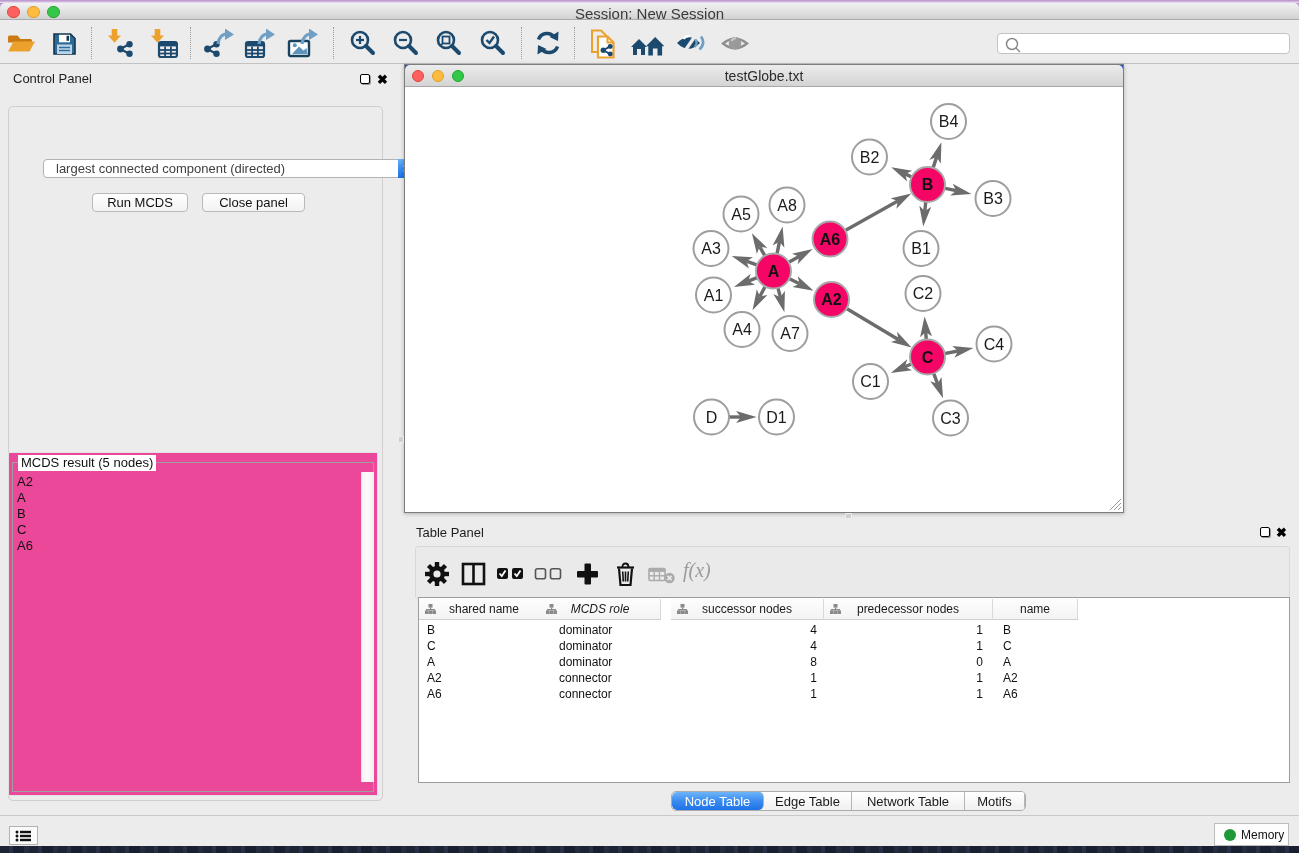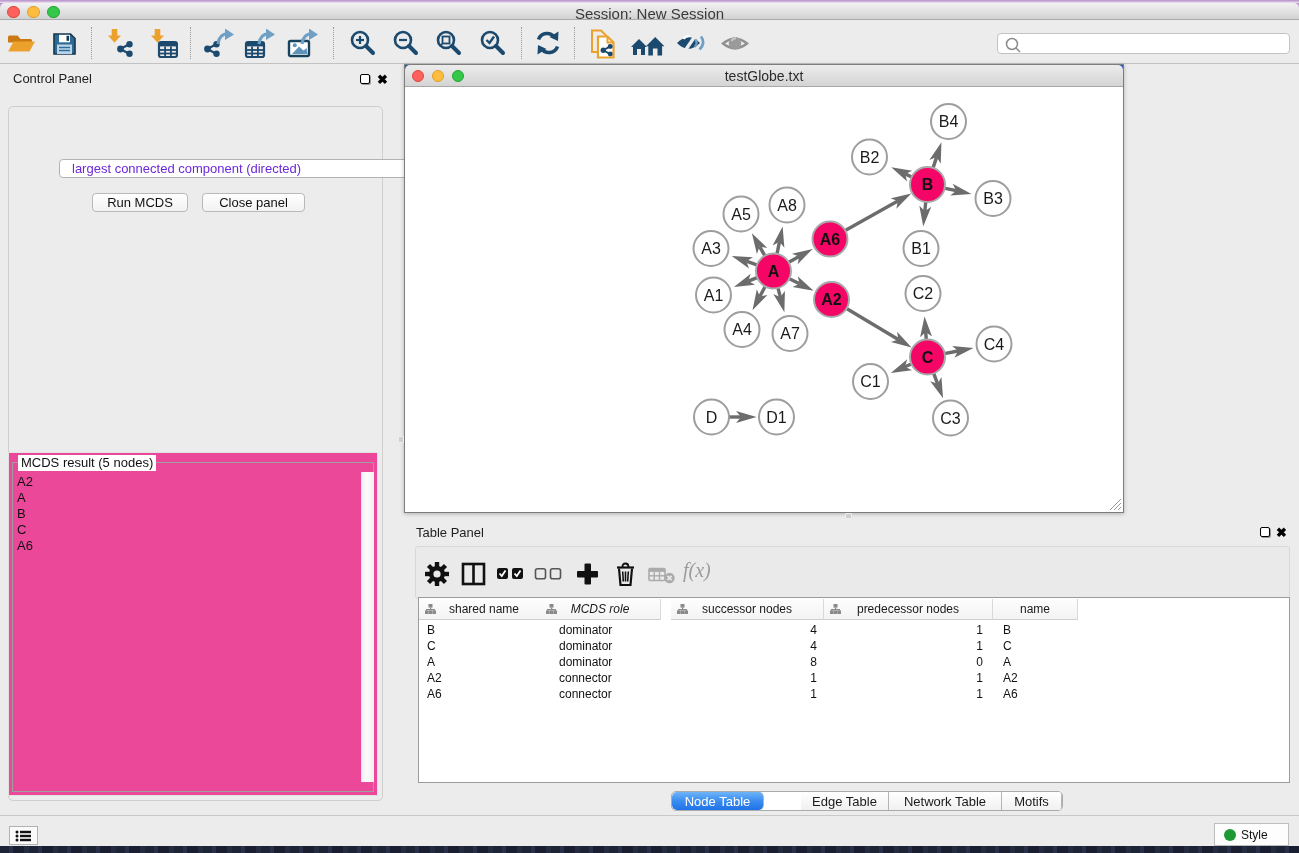--- a/index.html
+++ b/index.html
@@ -22,21 +22,21 @@
 
 #cpanel { left:0; top:64px; width:391px; height:751px; background:#ececec; }
 #cpanel-title { position:absolute; left:13px; top:7px; font-size:13px; color:#1e1e1e; }
 .winbtn-sq { position:absolute; width:10px; height:10px; border:1.5px solid #000; border-radius:2px; background:#fff; box-shadow:1px 1px 0 #9a9a9a; }
 .winbtn-x { position:absolute; font-size:13px; font-weight:bold; color:#000; line-height:10px; }
 #cp-tabsbox { position:absolute; left:8px; top:42px; width:375px; height:695px; border:1px solid #cfcfcf; border-radius:5px; background:#ececec; }
 #cp-tabs { position:absolute; left:80px; top:31px; height:23px; display:flex; border:1px solid #a9a9a9; border-radius:5px; overflow:hidden; background:#fff; }
 #cp-tabs .tab { font-size:13px; color:#1a1a1a; background:linear-gradient(#ffffff,#f0f0f0); border-right:1px solid #b5b5b5; display:flex; align-items:center; justify-content:center; }
 #cp-tabs .tab.sel { background:linear-gradient(#6db4f8,#3b8cf0 50%,#1f72e8); color:#fff; border-right:none; border-radius:5px; }
 #cp-optlabel { position:absolute; left:0; top:72px; width:391px; text-align:center; font-size:13px; color:#111; }
-#cp-combo { position:absolute; left:43px; top:95px; width:372px; height:19px; background:#fff; border:1px solid #b3b3b3; border-radius:4px; font-size:13px; color:#6d28d9; line-height:17px; padding-left:12px;margin-left:16px; }
+#cp-combo { position:absolute; left:43px; top:95px; width:372px; height:19px; background:#fff; border:1px solid #b3b3b3; border-radius:4px; font-size:13px; color:#404040; line-height:17px; padding-left:12px; }
 #cp-combo .stepper { position:absolute; right:-1px; top:-1px; width:17px; height:19px; border-radius:0 4px 4px 0; background:linear-gradient(#68b1f8,#3c8df1 50%,#1a70e8); }
 .btn { position:absolute; height:19px; background:linear-gradient(#ffffff,#f2f2f2); border:1px solid #b9b9b9; border-radius:4px; font-size:13px; color:#111; text-align:center; line-height:17px; }
 #cp-result { position:absolute; left:8px; top:388px; width:370px; height:344px; background:#ec4899; border:1px solid #e2e2e2; }
 #cp-fieldset { position:absolute; left:3px; top:9px; width:362px; height:330px; border:1px solid #9f9f9f; }
 #cp-legend { position:absolute; left:9px; top:2px; line-height:16px; background:#fff; padding:0 3px; font-size:13px; color:#111; }
 #cp-scroll { position:absolute; right:3px; top:19px; width:13px; height:310px; background:linear-gradient(90deg,#f2f2f2,#fbfbfb 40%,#f0f0f0); border-left:1px solid #e3e3e3; }
 .li { position:absolute; left:8px; font-size:13px; color:#111; line-height:16px; }
 
 #netwin { left:404px; top:64px; width:720px; height:449px; background:#fff; border:1px solid #7d7d7d; box-shadow:0 1px 4px rgba(0,0,0,0.25); }
 #net-titlebar { position:absolute; left:0; top:0; width:100%; height:22px; background:linear-gradient(#ececec,#d4d4d4); border-bottom:1px solid #a8a8a8; border-radius:5px 5px 0 0; }
@@ -467,36 +467,36 @@
     <div class="td" style="left:405px;top:72px;width:159px;text-align:right;">1</div>
     <div class="td" style="left:584px;top:72px;">A2</div>
     <div class="td" style="left:8px;top:88px;">A6</div>
     <div class="td" style="left:140px;top:88px;">connector</div>
     <div class="td" style="left:252px;top:88px;width:146px;text-align:right;">1</div>
     <div class="td" style="left:405px;top:88px;width:159px;text-align:right;">1</div>
     <div class="td" style="left:584px;top:88px;">A6</div>
     </div>
   <div class="tabrow">
     <div class="tab sel" style="width:92px;">Node Table</div>
-    <div class="tab" style="width:88px;margin-left:37px;">Edge Table</div>
+    <div class="tab" style="width:88px;">Edge Table</div>
     <div class="tab" style="width:113px;">Network Table</div>
     <div class="tab" style="width:60px;">Motifs</div>
   </div>
 </div>
 <div class="abs" id="statusbar">
   <div id="listbtn"><svg width="27" height="17">
         <g fill="#111">
           <circle cx="7" cy="5" r="1.5"></circle>
           <rect x="10" y="3.8" width="11" height="2.4"></rect>
           <circle cx="7" cy="9" r="1.5"></circle>
           <rect x="10" y="7.8" width="11" height="2.4"></rect>
           <circle cx="7" cy="13" r="1.5"></circle>
           <rect x="10" y="11.8" width="11" height="2.4"></rect>
         </g>
       </svg></div>
   <div id="membtn">
       <svg width="14" height="14" style="position:absolute;left:8px;top:4px;">
         <circle cx="7" cy="7" r="6" fill="#1d9a35"></circle>
       </svg>
-      <span style="position:absolute;left:26px;top:4px;">Style</span>
+      <span style="position:absolute;left:26px;top:4px;">Memory</span>
     </div>
 </div>
 <div class="abs" id="bottomstrip"></div>
 
 </body></html>

